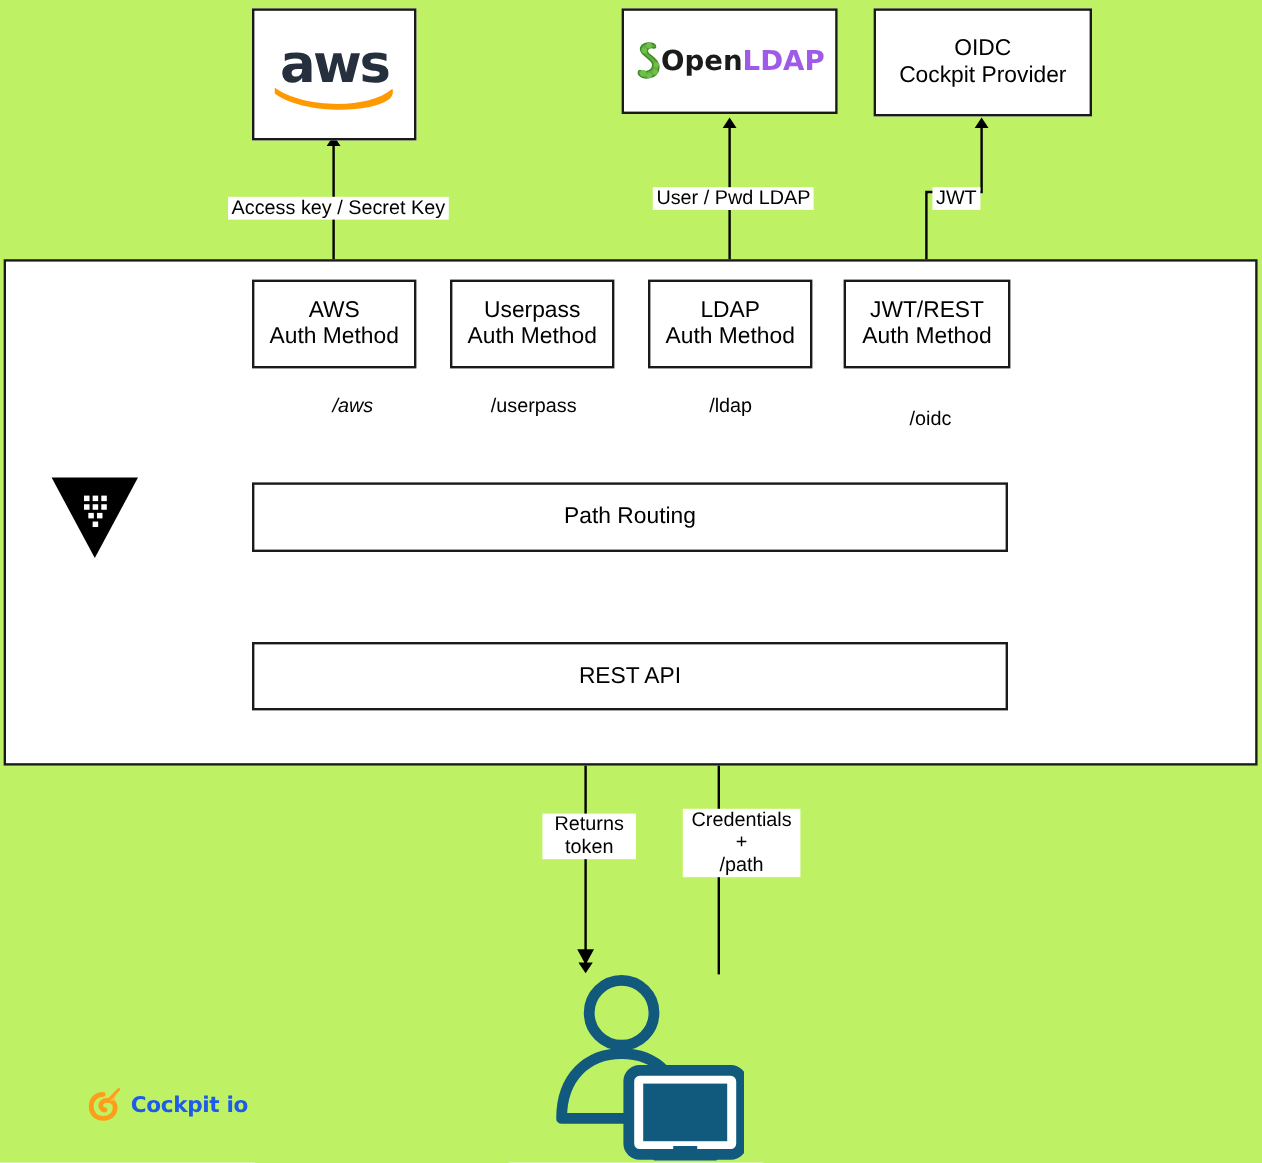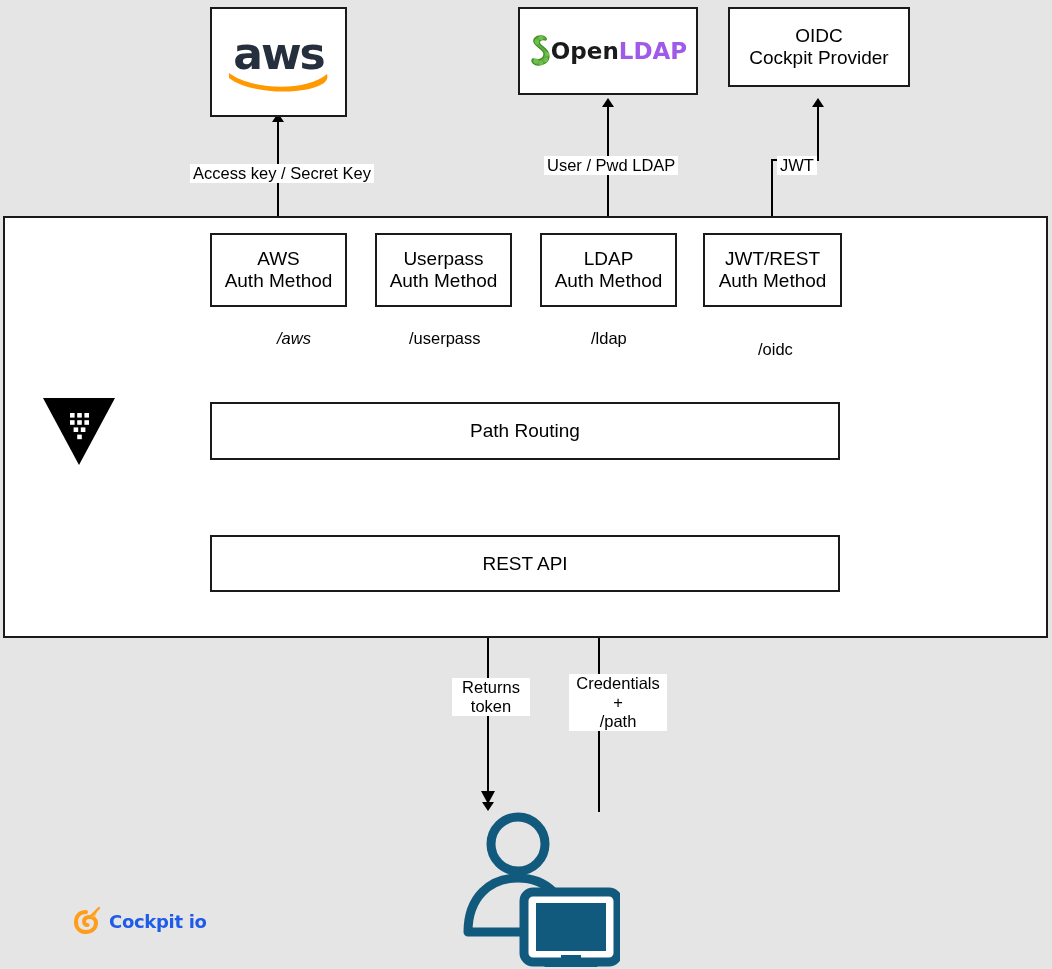--- a/index.html
+++ b/index.html
@@ -9,21 +9,21 @@
     background: #ffffff;
   }
   body {
     font-family: "Liberation Sans", sans-serif;
     color: #000000;
   }
   #canvas {
     position: relative;
     width: 1052px;
     height: 969px;
-    background: #e5e5e5;
+    background: #bef264;
     overflow: hidden;
   }
   .box {
     position: absolute;
     box-sizing: border-box;
     border: 2px solid #1a1a1a;
     background: #ffffff;
     display: flex;
     align-items: center;
     justify-content: center;
@@ -175,21 +175,21 @@
         <circle cx="17" cy="26" r="2.2" fill="#6FC04A"></circle>
         <circle cx="18" cy="20" r="2.2" fill="#6FC04A"></circle>
         <circle cx="8" cy="8" r="2.4" fill="#6FC04A"></circle>
         <circle cx="12" cy="4" r="2.4" fill="#6FC04A"></circle>
       </svg>
       <span class="ldap-open">Open</span>
         <span class="ldap-ldap">LDAP</span>
     </div>
   </div>
 
-  <div class="box" style="left:728px; top:7px; width:182px; height:80px;">
+  <div class="box" style="left:728px; top:7px; width:182px; height:90px;">
     <div class="lines">
       <div>OIDC</div>
       <div>Cockpit Provider</div>
     </div>
   </div>
 
   <div class="edge-label" style="left:190px; top:164px;">Access key / Secret Key</div>
   <div class="edge-label" style="left:544px; top:156px;">User / Pwd LDAP</div>
   <div class="edge-label" style="left:777px; top:156px;">JWT</div>
 

